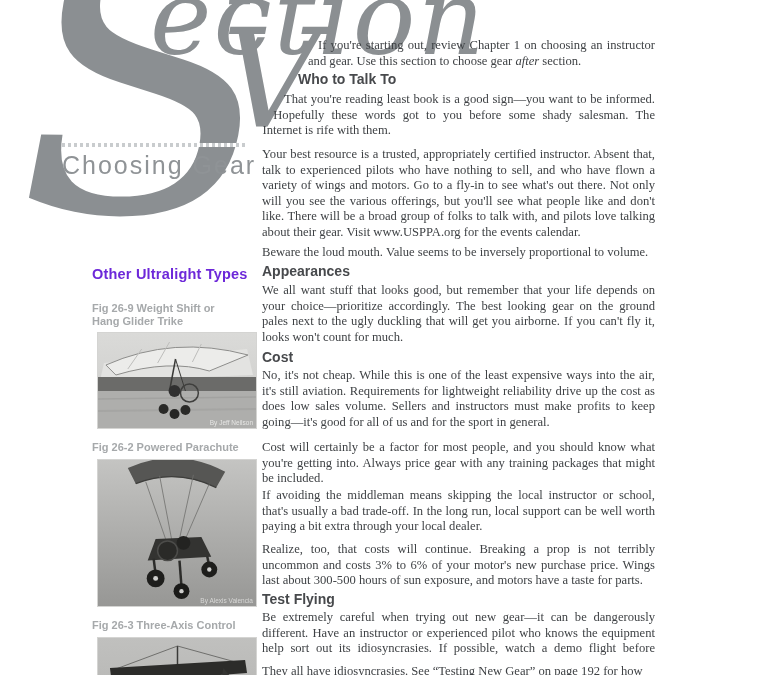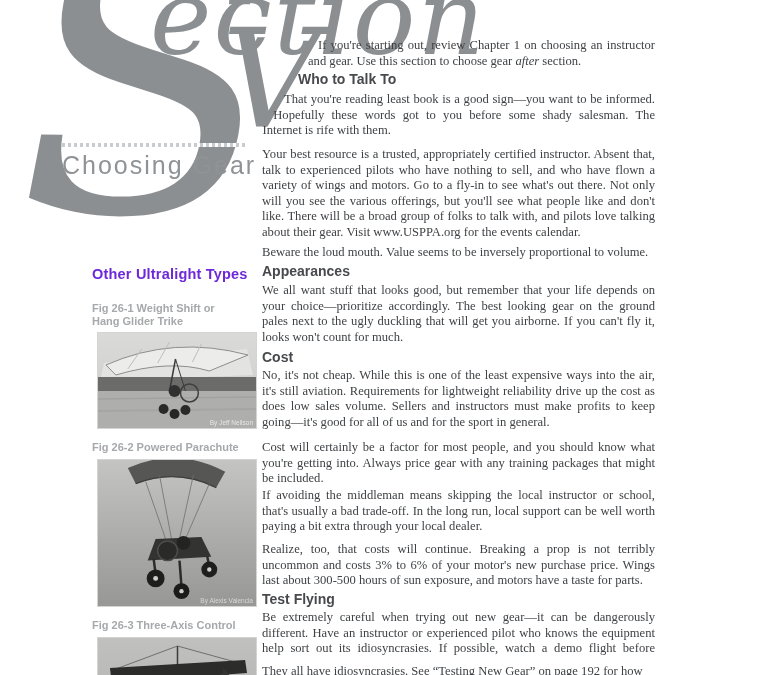--- a/index.html
+++ b/index.html
@@ -47,21 +47,21 @@
 </div>
 
 <div class="side-title-block">
   <div class="dotted-rule"></div>
   <div class="side-title">Choosing Gear</div>
 </div>
 
 <div class="figs">
   <div class="figs-heading">Other Ultralight Types</div>
 
-  <div class="cap">Fig 26-1 Weight Shift or
+  <div class="cap">Fig 26-9 Weight Shift or
 Hang Glider Trike</div>
   <div class="photo" style="left:5px;">
     <svg width="158" height="95" viewBox="0 0 159 95" preserveAspectRatio="none">
       <defs>
         <linearGradient id="sky1" x1="0" y1="0" x2="0" y2="1">
           <stop offset="0" stop-color="#dadad8"></stop>
             <stop offset="1" stop-color="#cbcbc9"></stop>
         </linearGradient>
       </defs>
       <rect x="0" y="0" width="159" height="95" fill="url(#sky1)"></rect>

